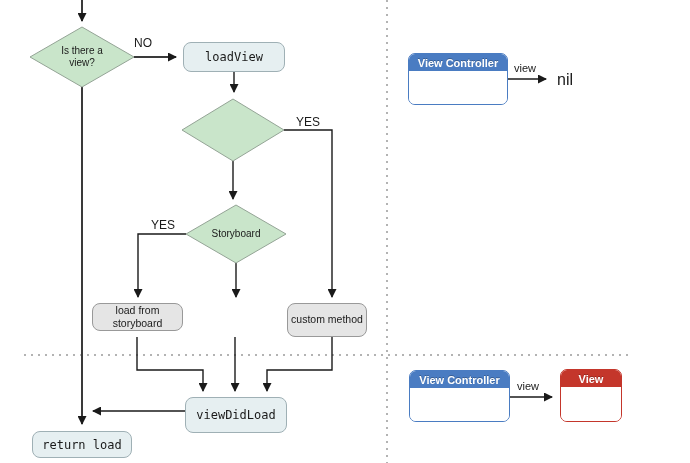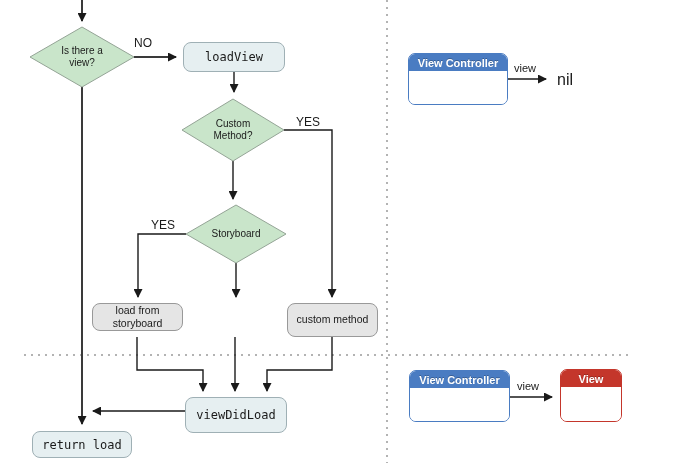--- a/index.html
+++ b/index.html
@@ -88,41 +88,38 @@
     <line class="line" x1="510" y1="397" x2="552" y2="397" marker-end="url(#arr)"></line>
 
     <polygon class="diamond" points="82,27 134,57 82,87 30,57"></polygon>
     <polygon class="diamond" points="233,99 284,130 233,161 182,130"></polygon>
     <polygon class="diamond" points="236,205 286,234 236,263 186,234"></polygon>
   </svg>
 
   <div class="node diamond-label" style="left:30px;top:27px;width:104px;height:60px;">
     <span style="width:56px;">Is there a view?</span>
   </div>
-  <div class="node diamond-label" style="left:182px;top:99px;width:102px;height:62px;">
-    <span style="width:58px;">Custom Method?</span>
-  </div>
   <div class="node diamond-label" style="left:186px;top:205px;width:100px;height:58px;text-align:center;">
     <span>Storyboard</span>
   </div>
 
   <div class="node codebox" style="left:183px;top:42px;width:102px;height:30px;">
     <span>loadView</span>
   </div>
   <div class="node codebox" style="left:185px;top:397px;width:102px;height:36px;">
     <span>viewDidLoad</span>
   </div>
   <div class="node codebox" style="left:32px;top:431px;width:100px;height:27px;">
     <span>return load</span>
   </div>
 
   <div class="node graybox" style="left:92px;top:303px;width:91px;height:28px;">
     <span style="width:64px;">load from storyboard</span>
   </div>
-  <div class="node graybox" style="left:287px;top:303px;width:91px;height:34px;text-align:right;">
+  <div class="node graybox" style="left:287px;top:303px;width:80px;height:34px;text-align:right;">
     <span>custom method</span>
   </div>
 
   <div class="edge-label" style="left:143px;top:36px;">NO</div>
   <div class="edge-label" style="left:308px;top:115px;">YES</div>
   <div class="edge-label" style="left:163px;top:218px;">YES</div>
 
   <div class="obj-box blue" style="left:408px;top:53px;width:100px;height:52px;">
     <div class="obj-header">View Controller</div>
     <div class="obj-body"></div>

